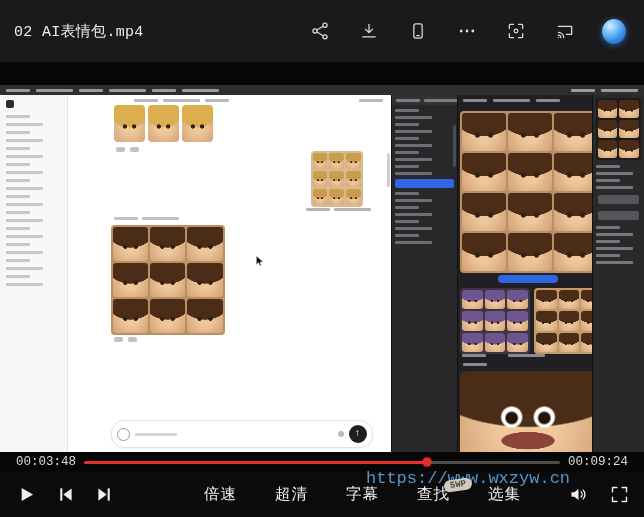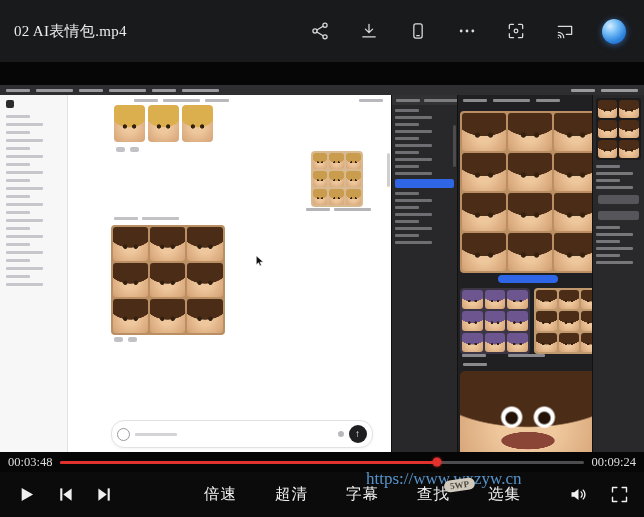--- a/index.html
+++ b/index.html
@@ -1,16 +1,16 @@
 <!DOCTYPE html>
 <html><head>
 <meta charset="utf-8">
 <style>
   html,body{margin:0;padding:0;background:#000}
-  .screen{position:relative;width:644px;height:517px;background:#060606;overflow:hidden;font-family:Liberation Serif, serif}
+  .screen{position:relative;width:644px;height:517px;background:#060606;overflow:hidden;font-family:Liberation Mono, monospace}
 
   
   .topbar{position:absolute;top:0;left:0;right:0;height:62px;background:#191a1c;display:flex;align-items:center;padding:0 18px 0 14px}
   .title{color:#ececec;font-size:15px;letter-spacing:.3px}
   .tb-icons{margin-left:auto;display:flex;align-items:center;gap:25px}
   .tb-btn{width:24px;height:24px;display:flex;align-items:center;justify-content:center;cursor:pointer}
   .icon{width:20px;height:20px}
   .icon *{stroke:#dcdcdc;stroke-width:1.5;fill:none;stroke-linecap:round;stroke-linejoin:round}
   .icon .f{fill:#dcdcdc;stroke:none}
   .orb{width:25px;height:25px;border-radius:50%;background:radial-gradient(circle at 34% 28%,#d6ecff 0%,#7cc2f7 30%,#2f86e0 65%,#1a5bb0 100%);box-shadow:0 1px 6px rgba(70,150,255,.55)}
@@ -89,21 +89,21 @@
   .rstack{display:grid;grid-template-columns:repeat(2,1fr);grid-auto-rows:1fr;gap:2px;height:58px;--hair:#4a2c17;background:#1c1c1e;padding:2px;border-radius:3px}
   .rec-right .vlines{--barc:#77777b;gap:4px}
   .rbtn{height:9px;background:#55555a;border-radius:2px;margin:1px 2px}
 
   
   .wm-name{position:absolute;right:34px;top:442px;font-size:23px;letter-spacing:1px;color:rgba(238,242,255,.92);text-shadow:0 0 3px rgba(120,170,255,.7);z-index:40;pointer-events:none}
   .wm-url{position:absolute;left:366px;top:469px;font-size:17px;color:#5b9bd5;opacity:.95;z-index:40;pointer-events:none}
   .wm-badge{position:absolute;left:444px;top:479px;background:#cfcabc;color:#4a463c;font-size:9px;font-weight:bold;padding:1px 6px;border-radius:8px;transform:rotate(-8deg);z-index:41;pointer-events:none}
 
   
-  .progress-row{position:absolute;left:0;right:0;top:452px;height:20px;display:flex;align-items:center;padding:0 8px;z-index:20}
+  .progress-row{position:absolute;left:0;right:0;top:452px;height:20px;display:flex;align-items:center;padding:0 16px;z-index:20}
   .time{color:#dedede;font-size:12.5px;flex:none}
   .seek{flex:1;height:3px;background:#4d4d50;border-radius:2px;margin:0 8px;position:relative;cursor:pointer}
   .seek-fill{position:absolute;left:0;top:0;bottom:0;background:#e0312e;border-radius:2px}
   .seek-knob{position:absolute;top:50%;transform:translate(-50%,-50%);width:9px;height:9px;border-radius:50%;background:#e0312e;box-shadow:0 0 3px rgba(224,49,46,.8)}
 
   
   .controls{position:absolute;left:0;right:0;bottom:0;height:45px;background:#0b0b0c;display:flex;align-items:center;padding:0 14px;z-index:20}
   .ctl-icon{width:21px;height:21px}
   .ctl-icon *{stroke:#f0f0f0;stroke-width:1.6;fill:none;stroke-linecap:round;stroke-linejoin:round}
   .ctl-icon .f{fill:#f0f0f0;stroke:none}

